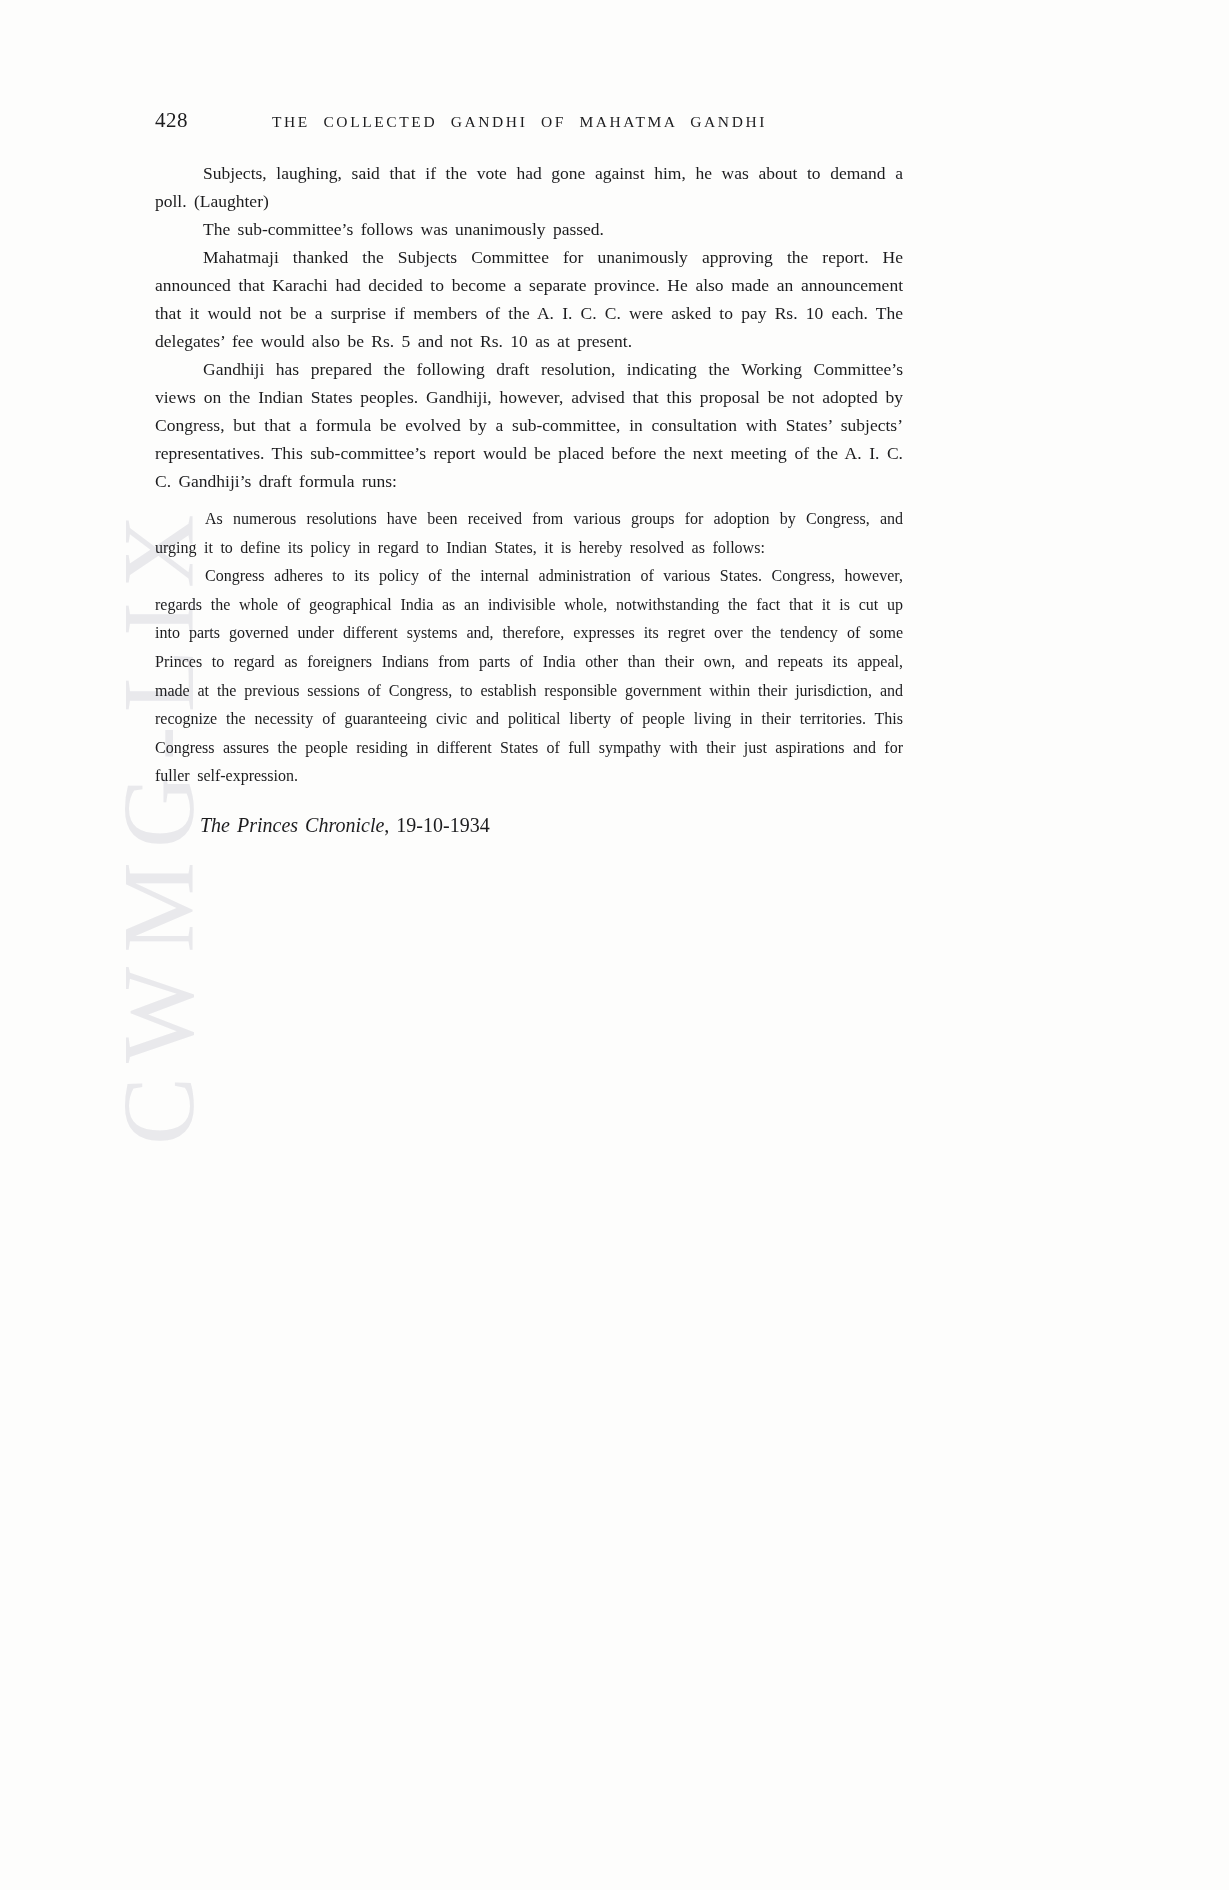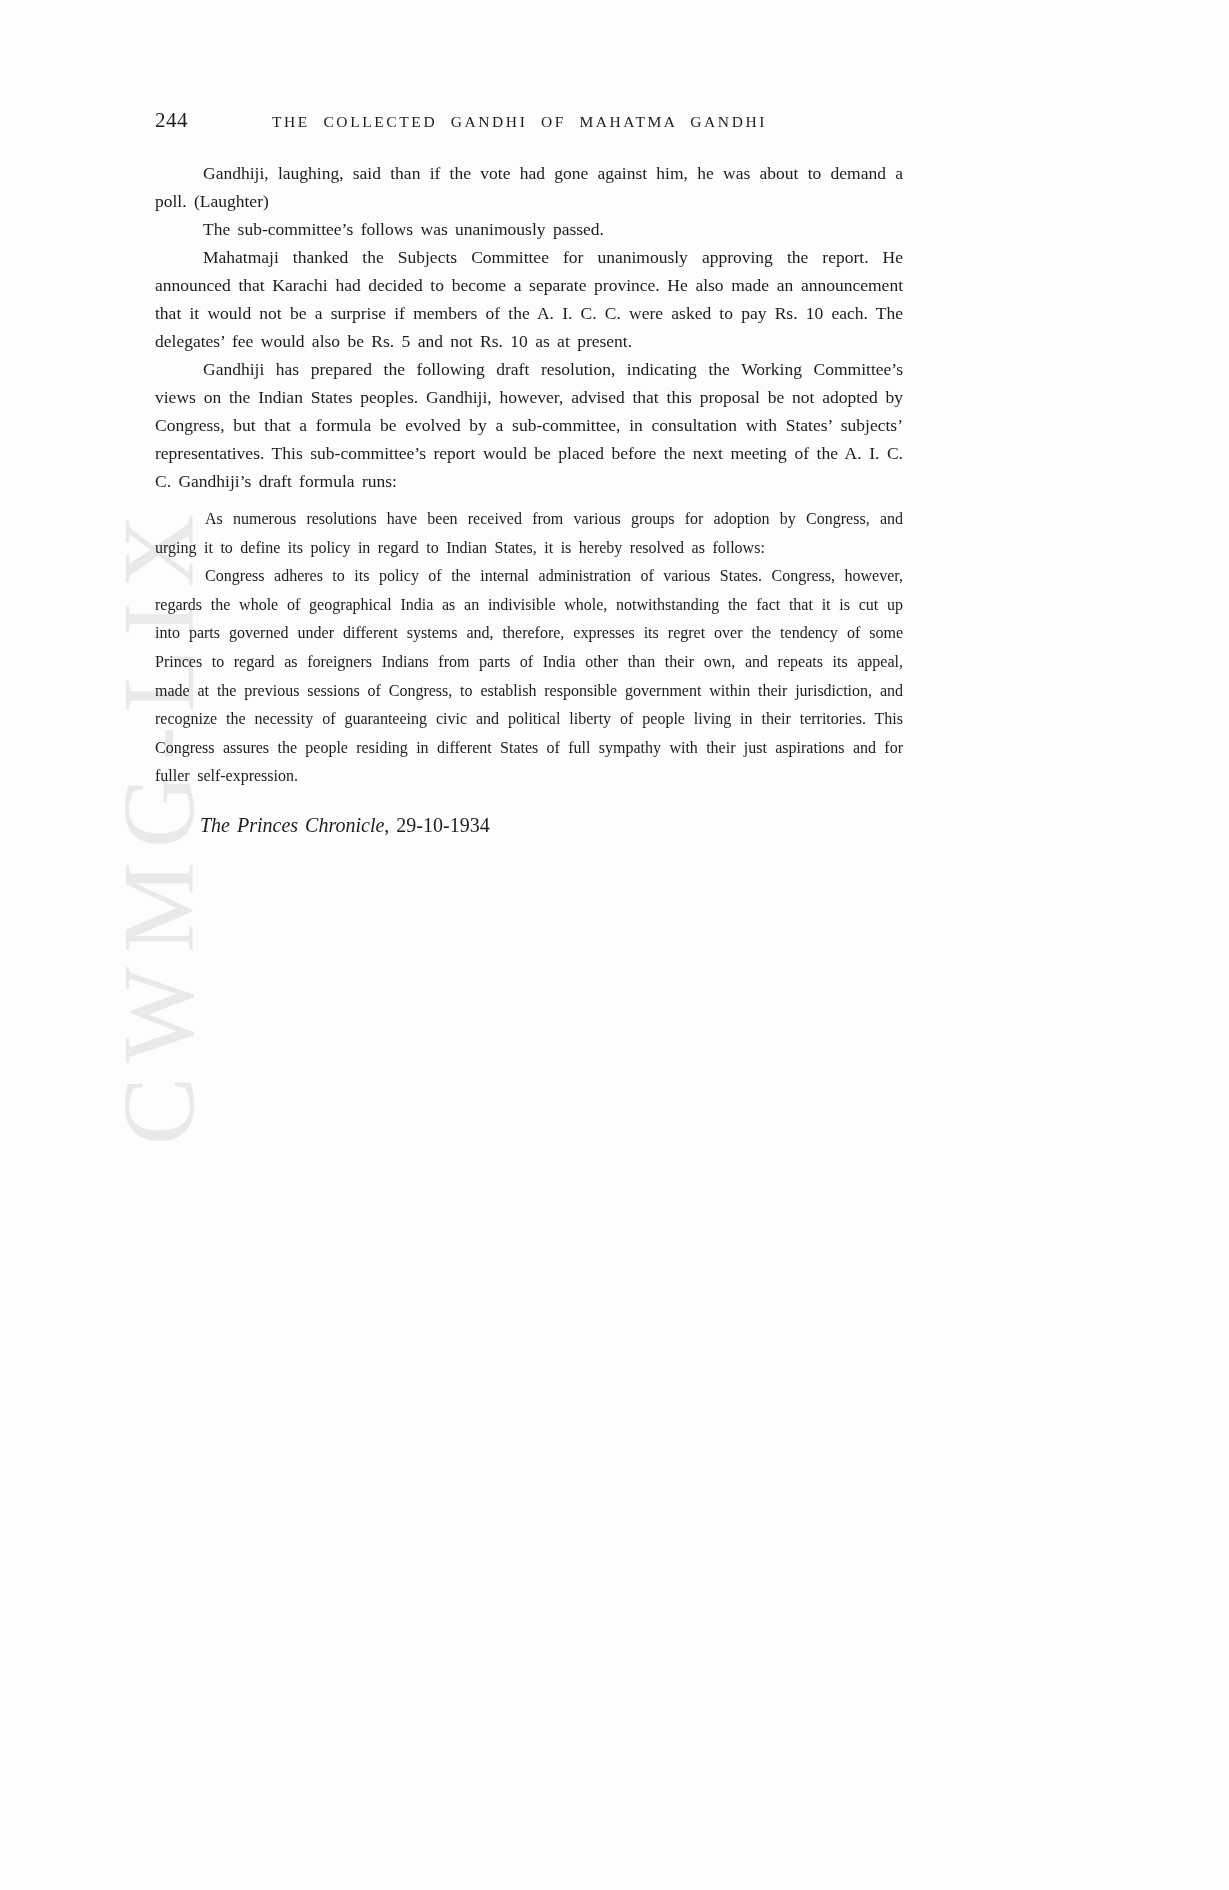--- a/index.html
+++ b/index.html
@@ -84,34 +84,34 @@
 </head>
 <body>
 
 <div class="page">
 
   <div class="watermark">CWMG-LIX</div>
 
   <div class="text-block">
 
     <header class="running-head">
-      <span class="page-number">244</span>
+      <span class="page-number">428</span>
       <span class="book-title">THE COLLECTED GANDHI OF MAHATMA GANDHI</span>
     </header>
 
     <section>
-      <p class="body-para">Gandhiji, laughing, said than if the vote had gone against him, he was about to demand a poll. (Laughter)</p>
+      <p class="body-para">Subjects, laughing, said that if the vote had gone against him, he was about to demand a poll. (Laughter)</p>
       <p class="body-para">The sub-committee’s follows was unanimously passed.</p>
       <p class="body-para">Mahatmaji thanked the Subjects Committee for unanimously approving the report. He announced that Karachi had decided to become a separate province. He also made an announcement that it would not be a surprise if members of the A. I. C. C. were asked to pay Rs. 10 each. The delegates’ fee would also be Rs. 5 and not Rs. 10 as at present.</p>
       <p class="body-para">Gandhiji has prepared the following draft resolution, indicating the Working Committee’s views on the Indian States peoples. Gandhiji, however, advised that this proposal be not adopted by Congress, but that a formula be evolved by a sub-committee, in consultation with States’ subjects’ representatives. This sub-committee’s report would be placed before the next meeting of the A. I. C. C. Gandhiji’s draft formula runs:</p>
     </section>
 
     <section class="resolution">
       <p class="res-para">As numerous resolutions have been received from various groups for adoption by Congress, and urging it to define its policy in regard to Indian States, it is hereby resolved as follows:</p>
       <p class="res-para">Congress adheres to its policy of the internal administration of various States. Congress, however, regards the whole of geographical India as an indivisible whole, notwithstanding the fact that it is cut up into parts governed under different systems and, therefore, expresses its regret over the tendency of some Princes to regard as foreigners Indians from parts of India other than their own, and repeats its appeal, made at the previous sessions of Congress, to establish responsible government within their jurisdiction, and recognize the necessity of guaranteeing civic and political liberty of people living in their territories. This Congress assures the people residing in different States of full sympathy with their just aspirations and for fuller self-expression.</p>
     </section>
 
     <p class="citation">
-      <span class="src">The Princes Chronicle</span><span class="date">, 29-10-1934</span>
+      <span class="src">The Princes Chronicle</span><span class="date">, 19-10-1934</span>
     </p>
 
   </div>
 </div>
 
 </body></html>

